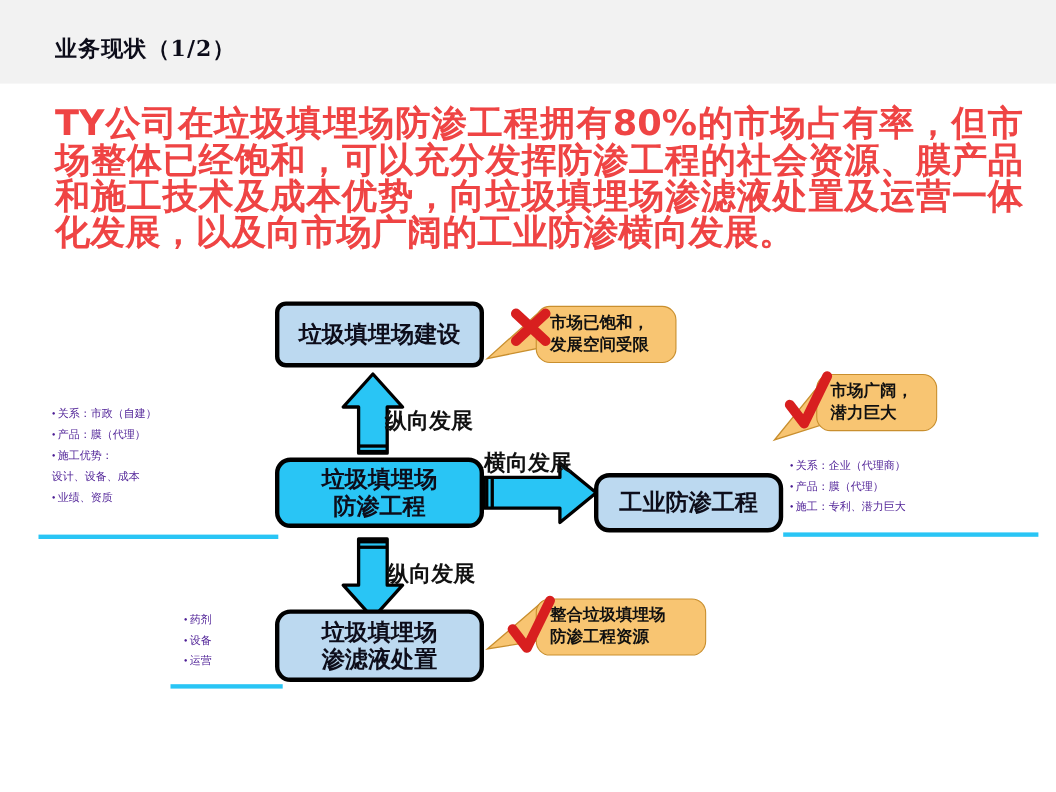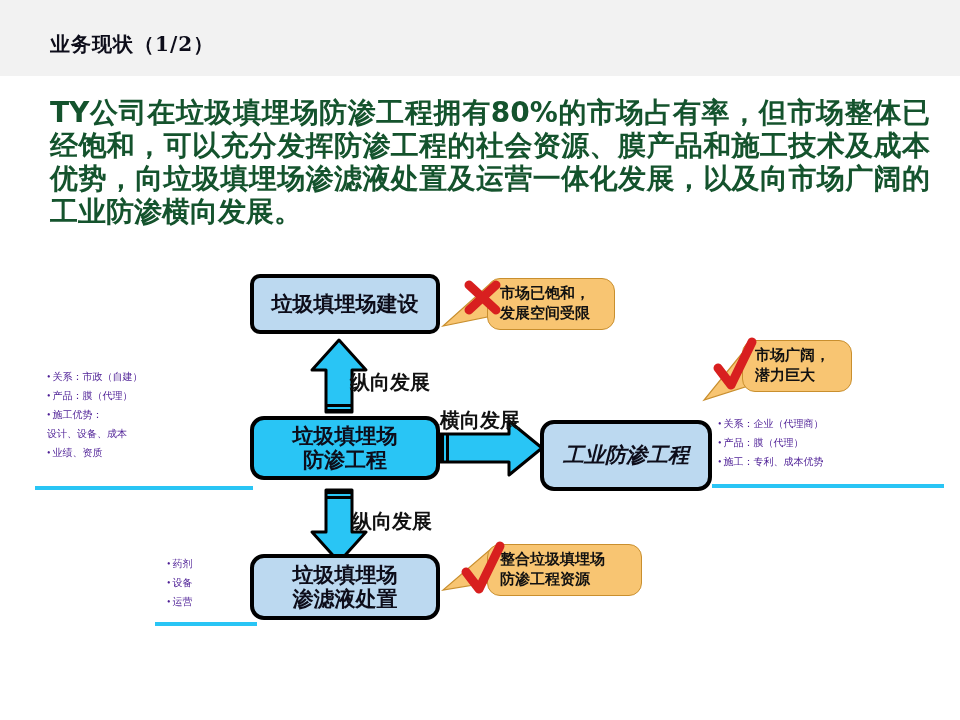--- a/index.html
+++ b/index.html
@@ -21,21 +21,21 @@
     position:absolute;left:50px;top:31px;
     font-family:"DejaVu Serif","Liberation Serif",serif;
     font-size:20px;font-weight:bold;color:#0d0d1a;
     letter-spacing:1px;white-space:nowrap;
   }
 
   
   .body-text{
     position:absolute;left:50px;top:96px;width:880px;
     font-family:"DejaVu Sans","Liberation Sans",sans-serif;
-    font-size:28px;font-weight:bold;color:#14532d;
+    font-size:32px;font-weight:bold;color:#ef4444;
     line-height:33px;letter-spacing:0px;
     text-align:justify;
   }
 
   
   .diagram{position:absolute;left:0;top:250px;width:960px;height:420px;}
 
   
   .node{
     position:absolute;
@@ -50,21 +50,21 @@
     text-align:center;
     line-height:1.15;
     z-index:6;
   }
   .node .ln{display:block;white-space:nowrap;}
   .node-light{background:#bcd9f0;}
   .node-cyan{background:#29c5f5;}
 
   #node-top{left:250px;top:24px;width:190px;height:60px;font-size:21px;border-radius:10px;}
   #node-center{left:250px;top:166px;width:190px;height:64px;font-size:21px;}
-  #node-right{left:540px;top:170px;width:172px;height:71px;font-size:21px;font-style:italic;}
+  #node-right{left:540px;top:180px;width:172px;height:54px;font-size:21px;}
   #node-bottom{left:250px;top:304px;width:190px;height:66px;font-size:21px;}
 
   
   .arrow-svg{position:absolute;z-index:4;overflow:visible;}
   #arrow-up{left:308px;top:88px;}
   #arrow-down{left:308px;top:236px;}
   #arrow-right{left:437px;top:166px;}
 
   .arrow-label{
     position:absolute;z-index:7;
@@ -216,21 +216,21 @@
     <div class="bullets" id="bullets-left">
         <span class="bl dot">关系：市政（自建）</span>
         <span class="bl dot">产品：膜（代理）</span>
         <span class="bl dot">施工优势：</span>
         <span class="bl nodot">设计、设备、成本</span>
         <span class="bl dot">业绩、资质</span>
       </div>
     <div class="bullets" id="bullets-right">
         <span class="bl dot">关系：企业（代理商）</span>
         <span class="bl dot">产品：膜（代理）</span>
-        <span class="bl dot">施工：专利、成本优势</span>
+        <span class="bl dot">施工：专利、潜力巨大</span>
       </div>
     <div class="bullets" id="bullets-bottom">
         <span class="bl dot">药剂</span>
         <span class="bl dot">设备</span>
         <span class="bl dot">运营</span>
       </div>
 
   </div>
 </div>
 

